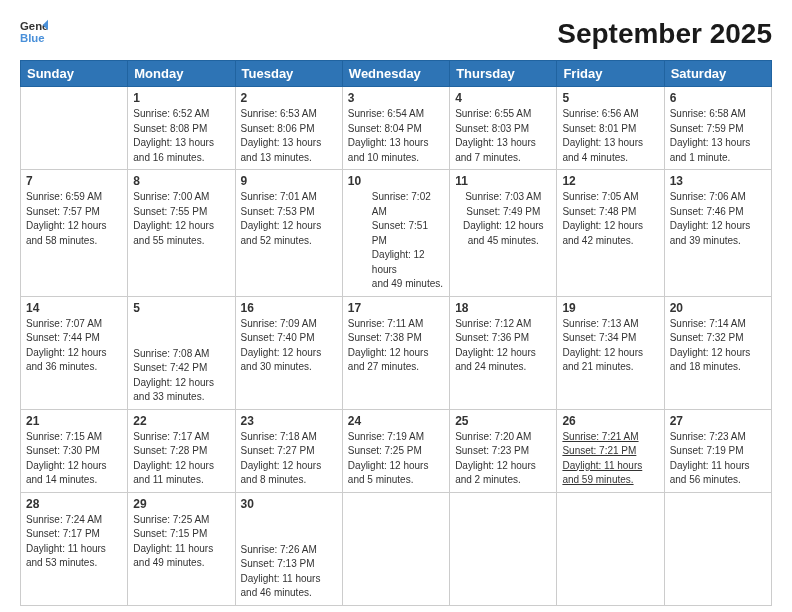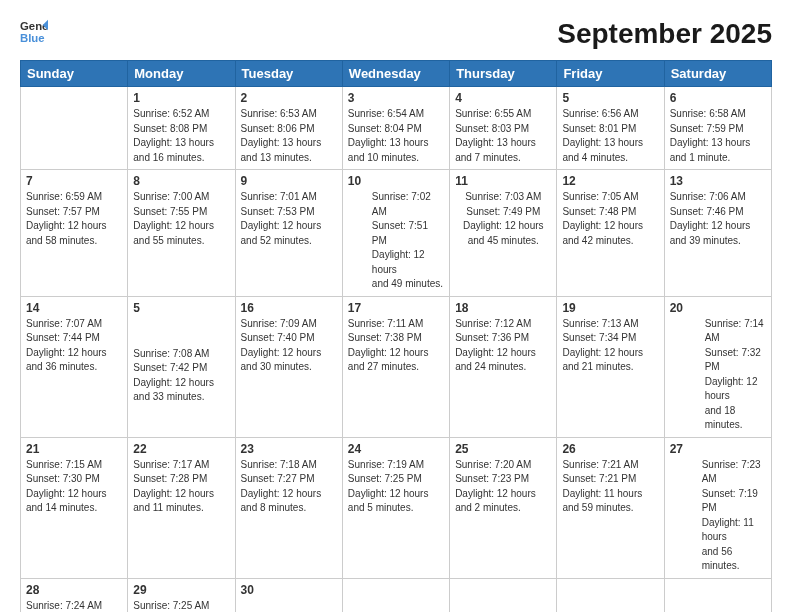--- a/index.html
+++ b/index.html
@@ -251,21 +251,21 @@
           </td>
           <td>
             <span class="day-number">19</span>
             <div class="cell-text" style="white-space: pre-wrap;">Sunrise: 7:13 AM
 Sunset: 7:34 PM
 Daylight: 12 hours
 and 21 minutes.</div>
           </td>
           <td>
             <span class="day-number">20</span>
-            <div class="cell-text" style="white-space: pre-wrap; margin-left: 35px;">Sunrise: 7:14 AM
+            <div class="cell-text" style="white-space: pre-wrap;">Sunrise: 7:14 AM
 Sunset: 7:32 PM
 Daylight: 12 hours
 and 18 minutes.</div>
           </td>
         </tr>
         <tr>
           <td>
             <span class="day-number">21</span>
             <div class="cell-text" style="white-space: pre-wrap;">Sunrise: 7:15 AM
 Sunset: 7:30 PM
@@ -295,28 +295,28 @@
           </td>
           <td>
             <span class="day-number">25</span>
             <div class="cell-text" style="white-space: pre-wrap;">Sunrise: 7:20 AM
 Sunset: 7:23 PM
 Daylight: 12 hours
 and 2 minutes.</div>
           </td>
           <td>
             <span class="day-number">26</span>
-            <div class="cell-text" style="white-space: pre-wrap;">Sunrise: 7:21 AM
+            <div class="cell-text" style="white-space: pre-wrap; text-decoration: underline;">Sunrise: 7:21 AM
 Sunset: 7:21 PM
 Daylight: 11 hours
 and 59 minutes.</div>
           </td>
           <td>
             <span class="day-number">27</span>
-            <div class="cell-text" style="white-space: pre-wrap; margin-left: 32px;">Sunrise: 7:23 AM
+            <div class="cell-text" style="white-space: pre-wrap;">Sunrise: 7:23 AM
 Sunset: 7:19 PM
 Daylight: 11 hours
 and 56 minutes.</div>
           </td>
         </tr>
         <tr class="last-row">
           <td>
             <span class="day-number">28</span>
             <div class="cell-text" style="white-space: pre-wrap;">Sunrise: 7:24 AM
 Sunset: 7:17 PM

